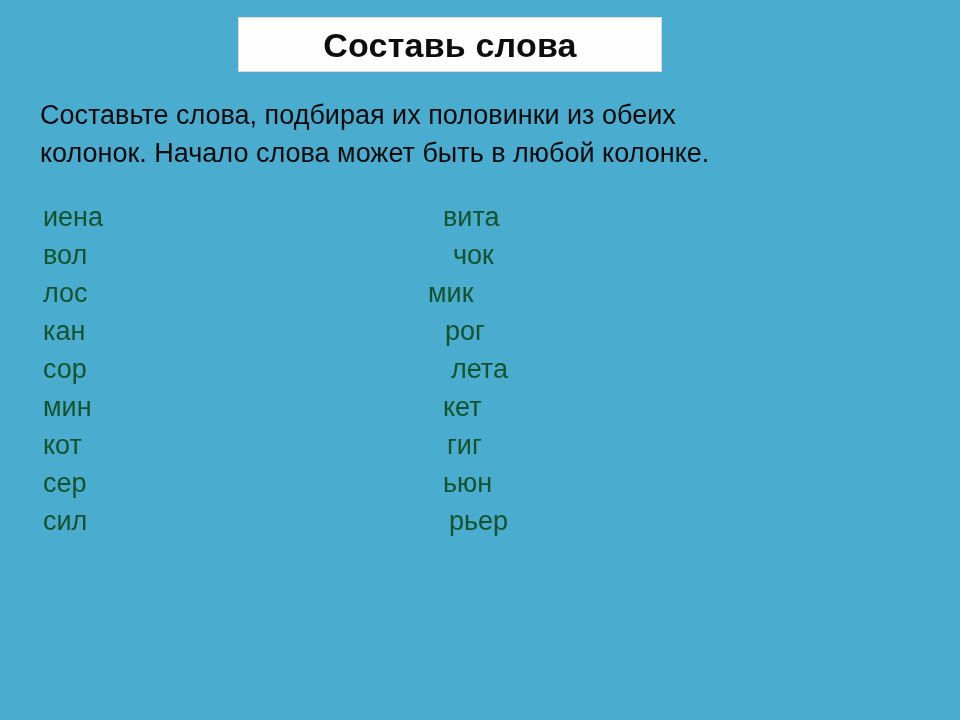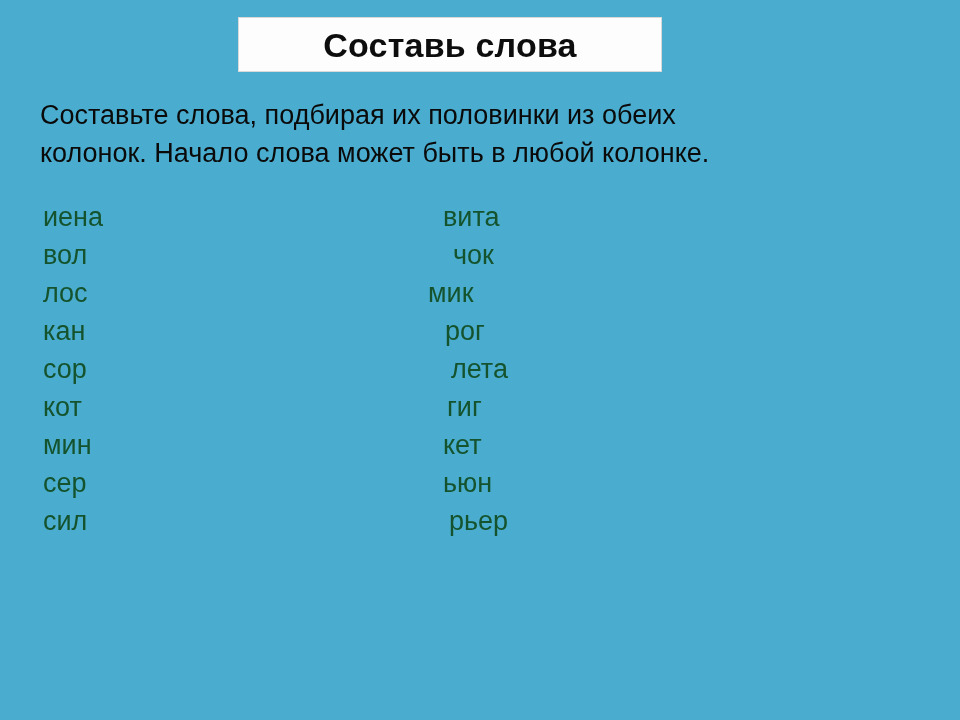--- a/index.html
+++ b/index.html
@@ -120,26 +120,26 @@
       </div>
       <div class="word-row">
         <span class="word-cell col-left">кан</span>
         <span class="word-cell col-right" style="left: 445px;">рог</span>
       </div>
       <div class="word-row">
         <span class="word-cell col-left">сор</span>
         <span class="word-cell col-right" style="left: 451px;">лета</span>
       </div>
       <div class="word-row">
+        <span class="word-cell col-left">мин</span>
+        <span class="word-cell col-right">кет</span>
+      </div>
+      <div class="word-row">
         <span class="word-cell col-left">кот</span>
         <span class="word-cell col-right" style="left: 447px;">гиг</span>
-      </div>
-      <div class="word-row">
-        <span class="word-cell col-left">мин</span>
-        <span class="word-cell col-right">кет</span>
       </div>
       <div class="word-row">
         <span class="word-cell col-left">сер</span>
         <span class="word-cell col-right">ьюн</span>
       </div>
       <div class="word-row">
         <span class="word-cell col-left">сил</span>
         <span class="word-cell col-right" style="left: 449px;">рьер</span>
       </div>
     </div>

